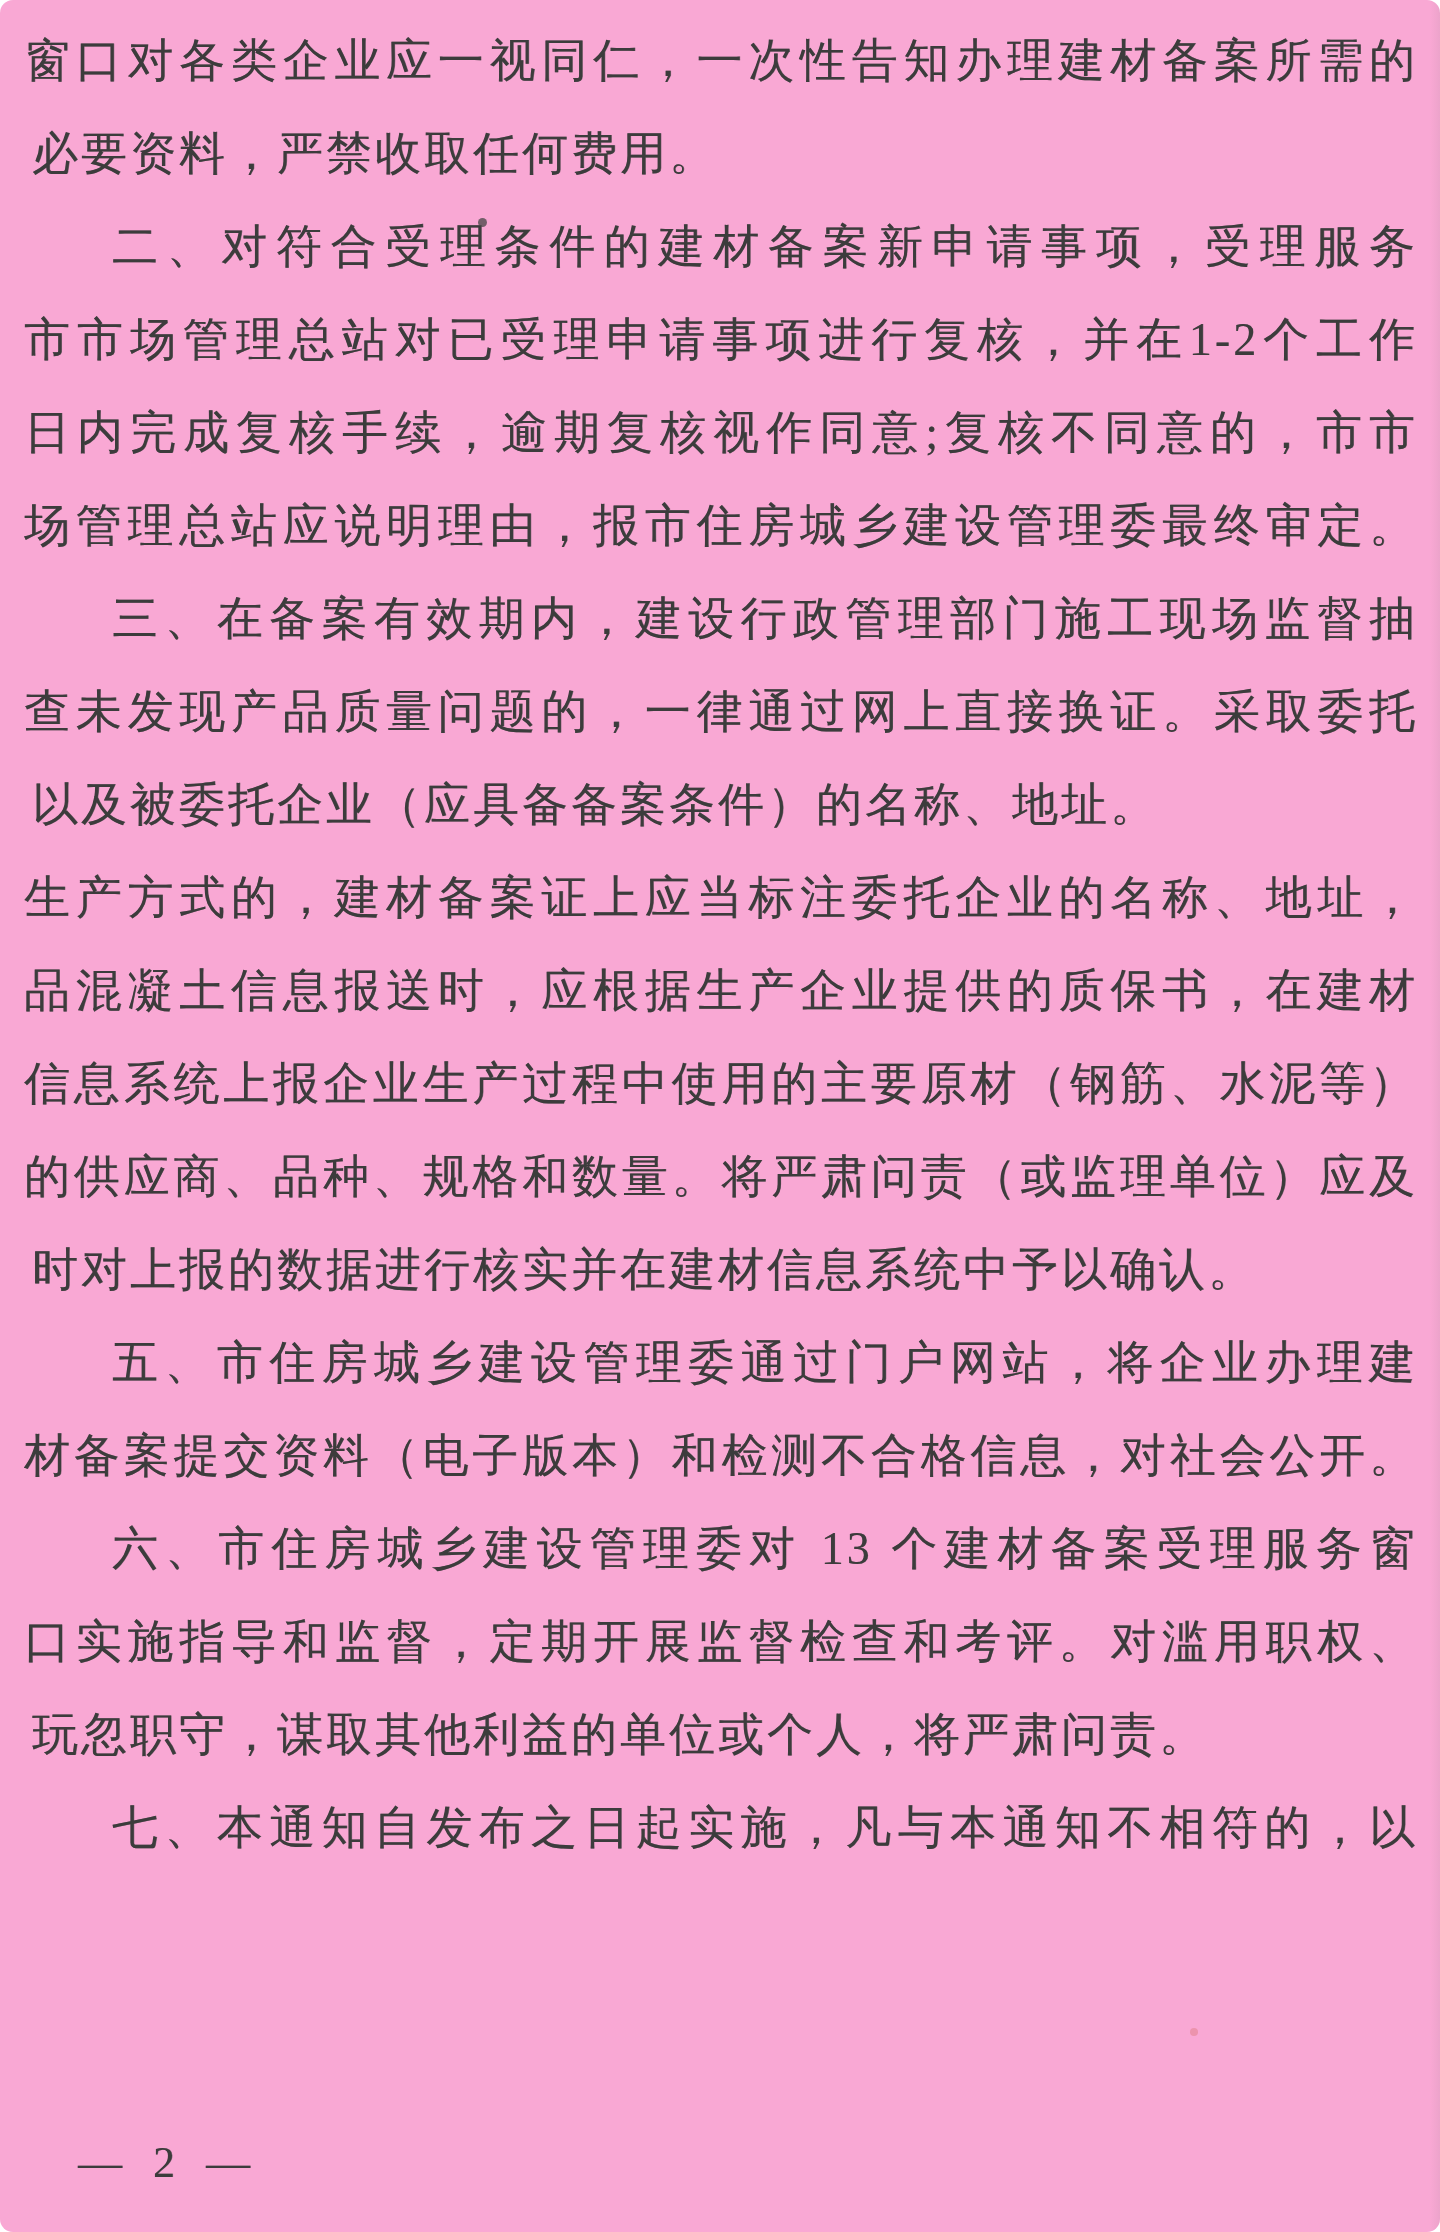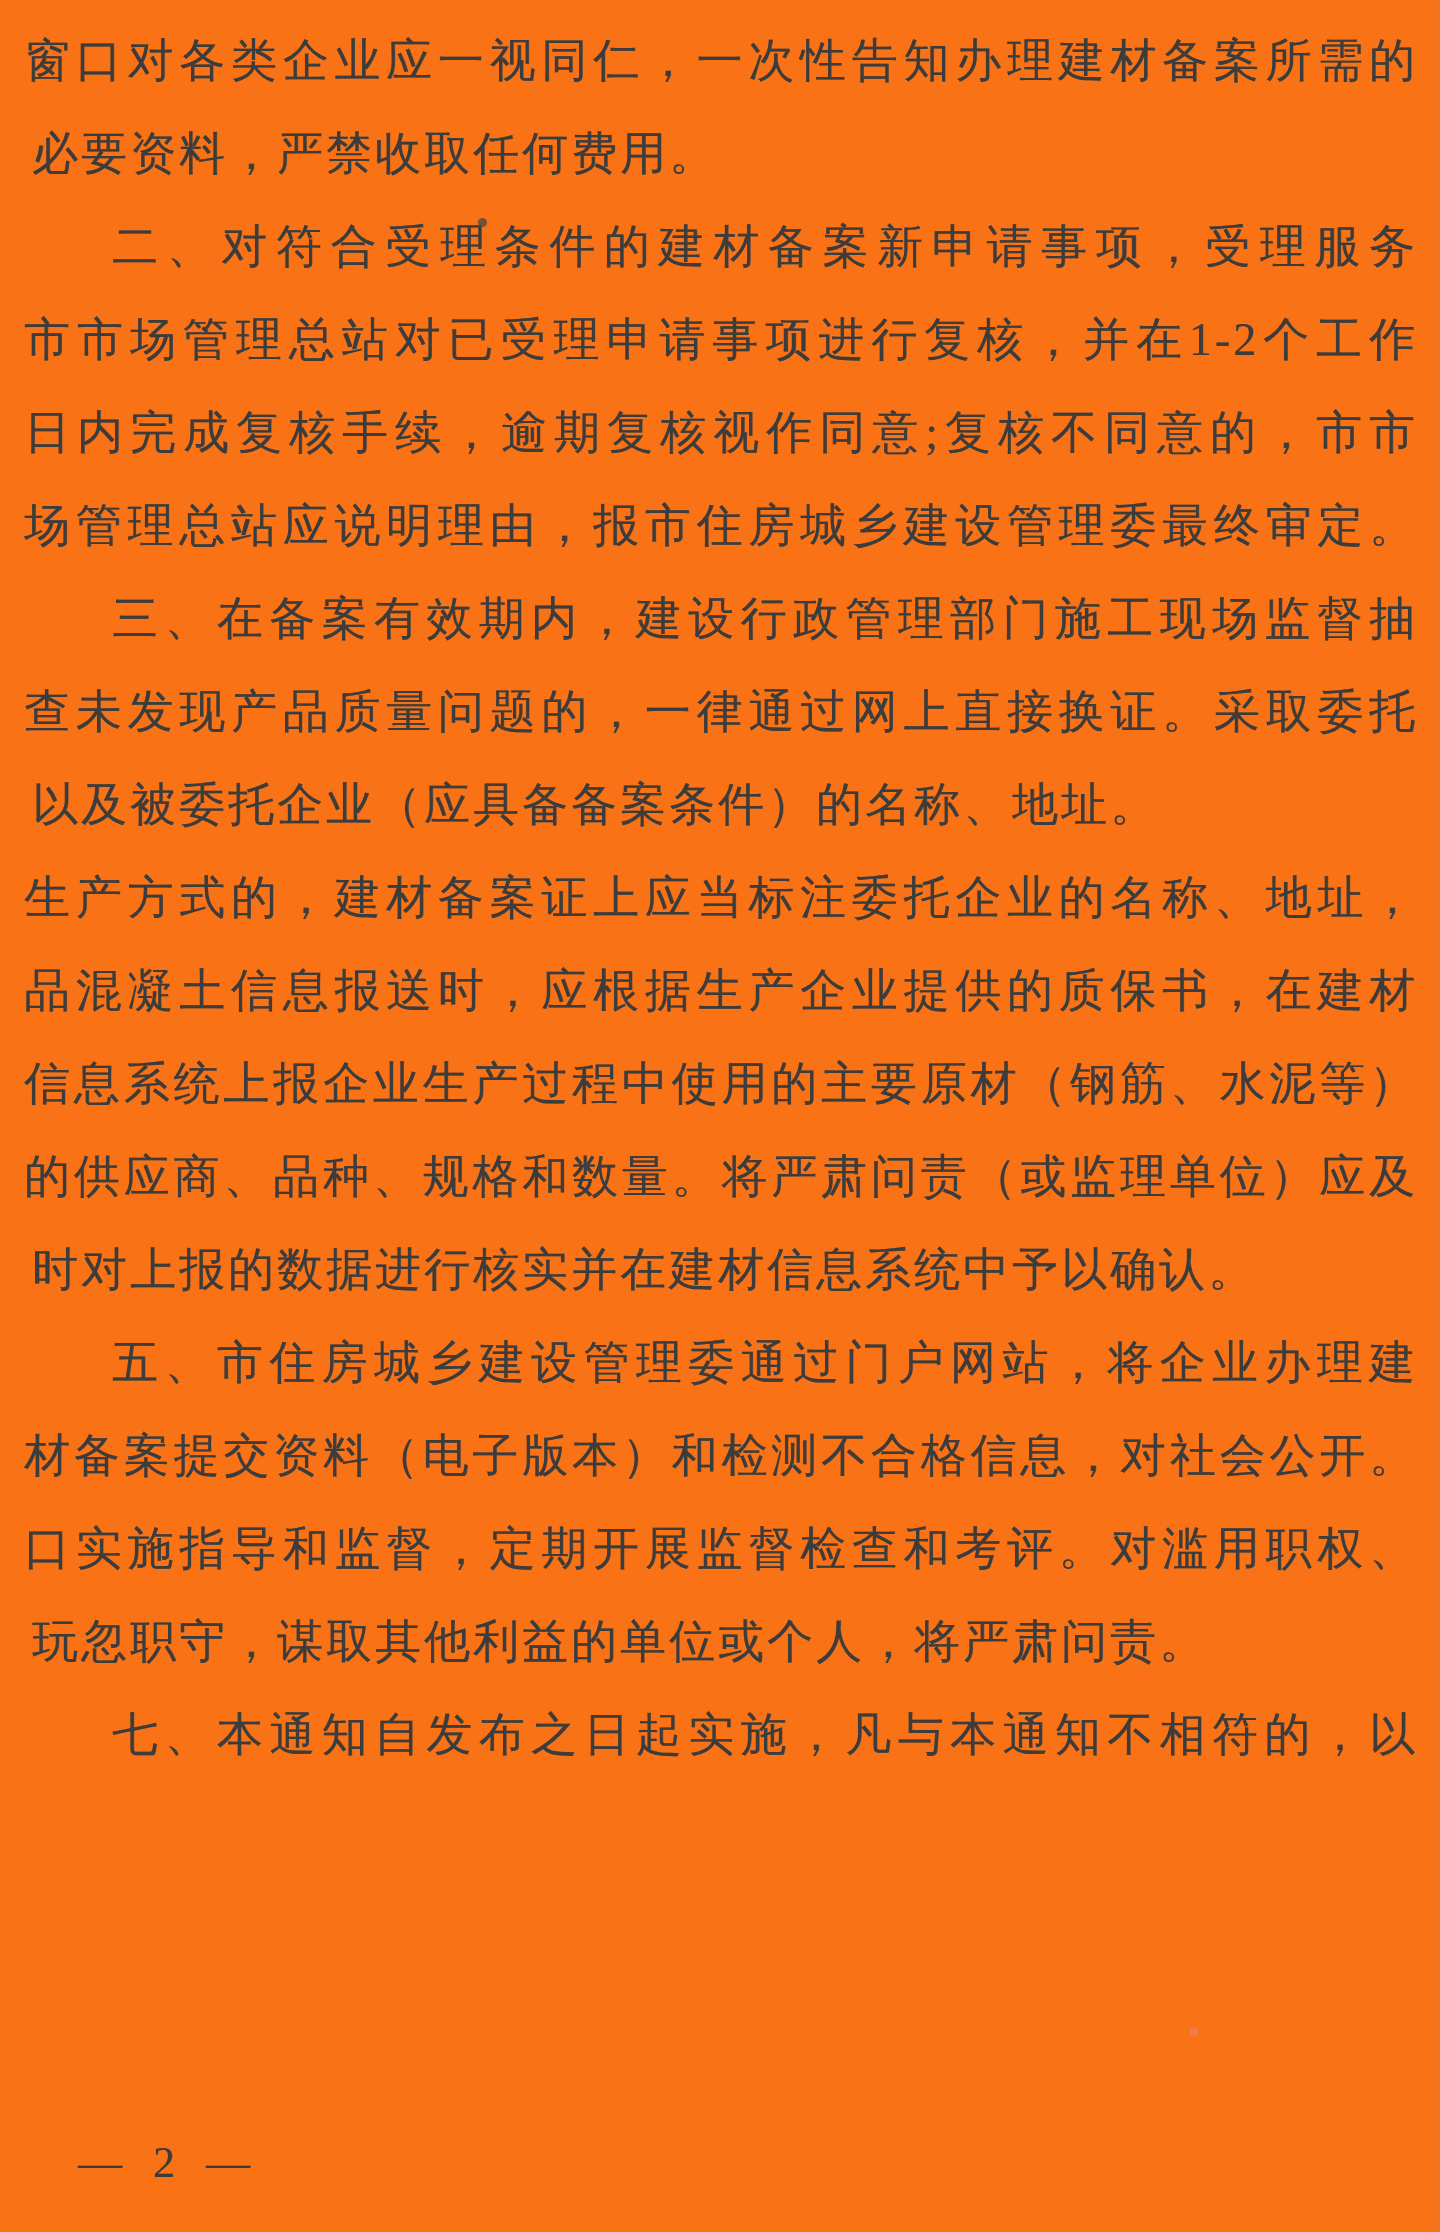--- a/index.html
+++ b/index.html
@@ -4,23 +4,24 @@
 <style>
   html, body {
     margin: 0;
     padding: 0;
     background: #ffffff;
   }
   .doc {
     position: relative;
     width: 1440px;
     height: 2232px;
-    background: #f97316;
+    background: #f9a8d4;
     overflow: hidden;
     font-family: "Liberation Serif", "DejaVu Serif", serif;
+    border-radius: 13px;
   }
   
   .doc::after {
     content: "";
     position: absolute;
     top: 0; right: 0;
     width: 10px; height: 100%;
     background: linear-gradient(to right, rgba(0,0,0,0), rgba(120,120,120,0.10));
     pointer-events: none;
   }
@@ -92,20 +93,21 @@
     <div class="line indent">三、在备案有效期内，建设行政管理部门施工现场监督抽</div>
     <div class="line">查未发现产品质量问题的，一律通过网上直接换证。采取委托</div>
     <div class="line short">以及被委托企业（应具备备案条件）的名称、地址。</div>
     <div class="line">生产方式的，建材备案证上应当标注委托企业的名称、地址，</div>
     <div class="line">品混凝土信息报送时，应根据生产企业提供的质保书，在建材</div>
     <div class="line">信息系统上报企业生产过程中使用的主要原材（钢筋、水泥等）</div>
     <div class="line">的供应商、品种、规格和数量。将严肃问责（或监理单位）应及</div>
     <div class="line short">时对上报的数据进行核实并在建材信息系统中予以确认。</div>
     <div class="line indent">五、市住房城乡建设管理委通过门户网站，将企业办理建</div>
     <div class="line">材备案提交资料（电子版本）和检测不合格信息，对社会公开。</div>
+    <div class="line indent">六、市住房城乡建设管理委对 13 个建材备案受理服务窗</div>
     <div class="line">口实施指导和监督，定期开展监督检查和考评。对滥用职权、</div>
     <div class="line short">玩忽职守，谋取其他利益的单位或个人，将严肃问责。</div>
     <div class="line indent">七、本通知自发布之日起实施，凡与本通知不相符的，以</div>
   </div>
 
   <div class="page-number">— 2 —</div>
 
   <div class="speck-dark"></div>
   <div class="speck-pink"></div>
 </div>

